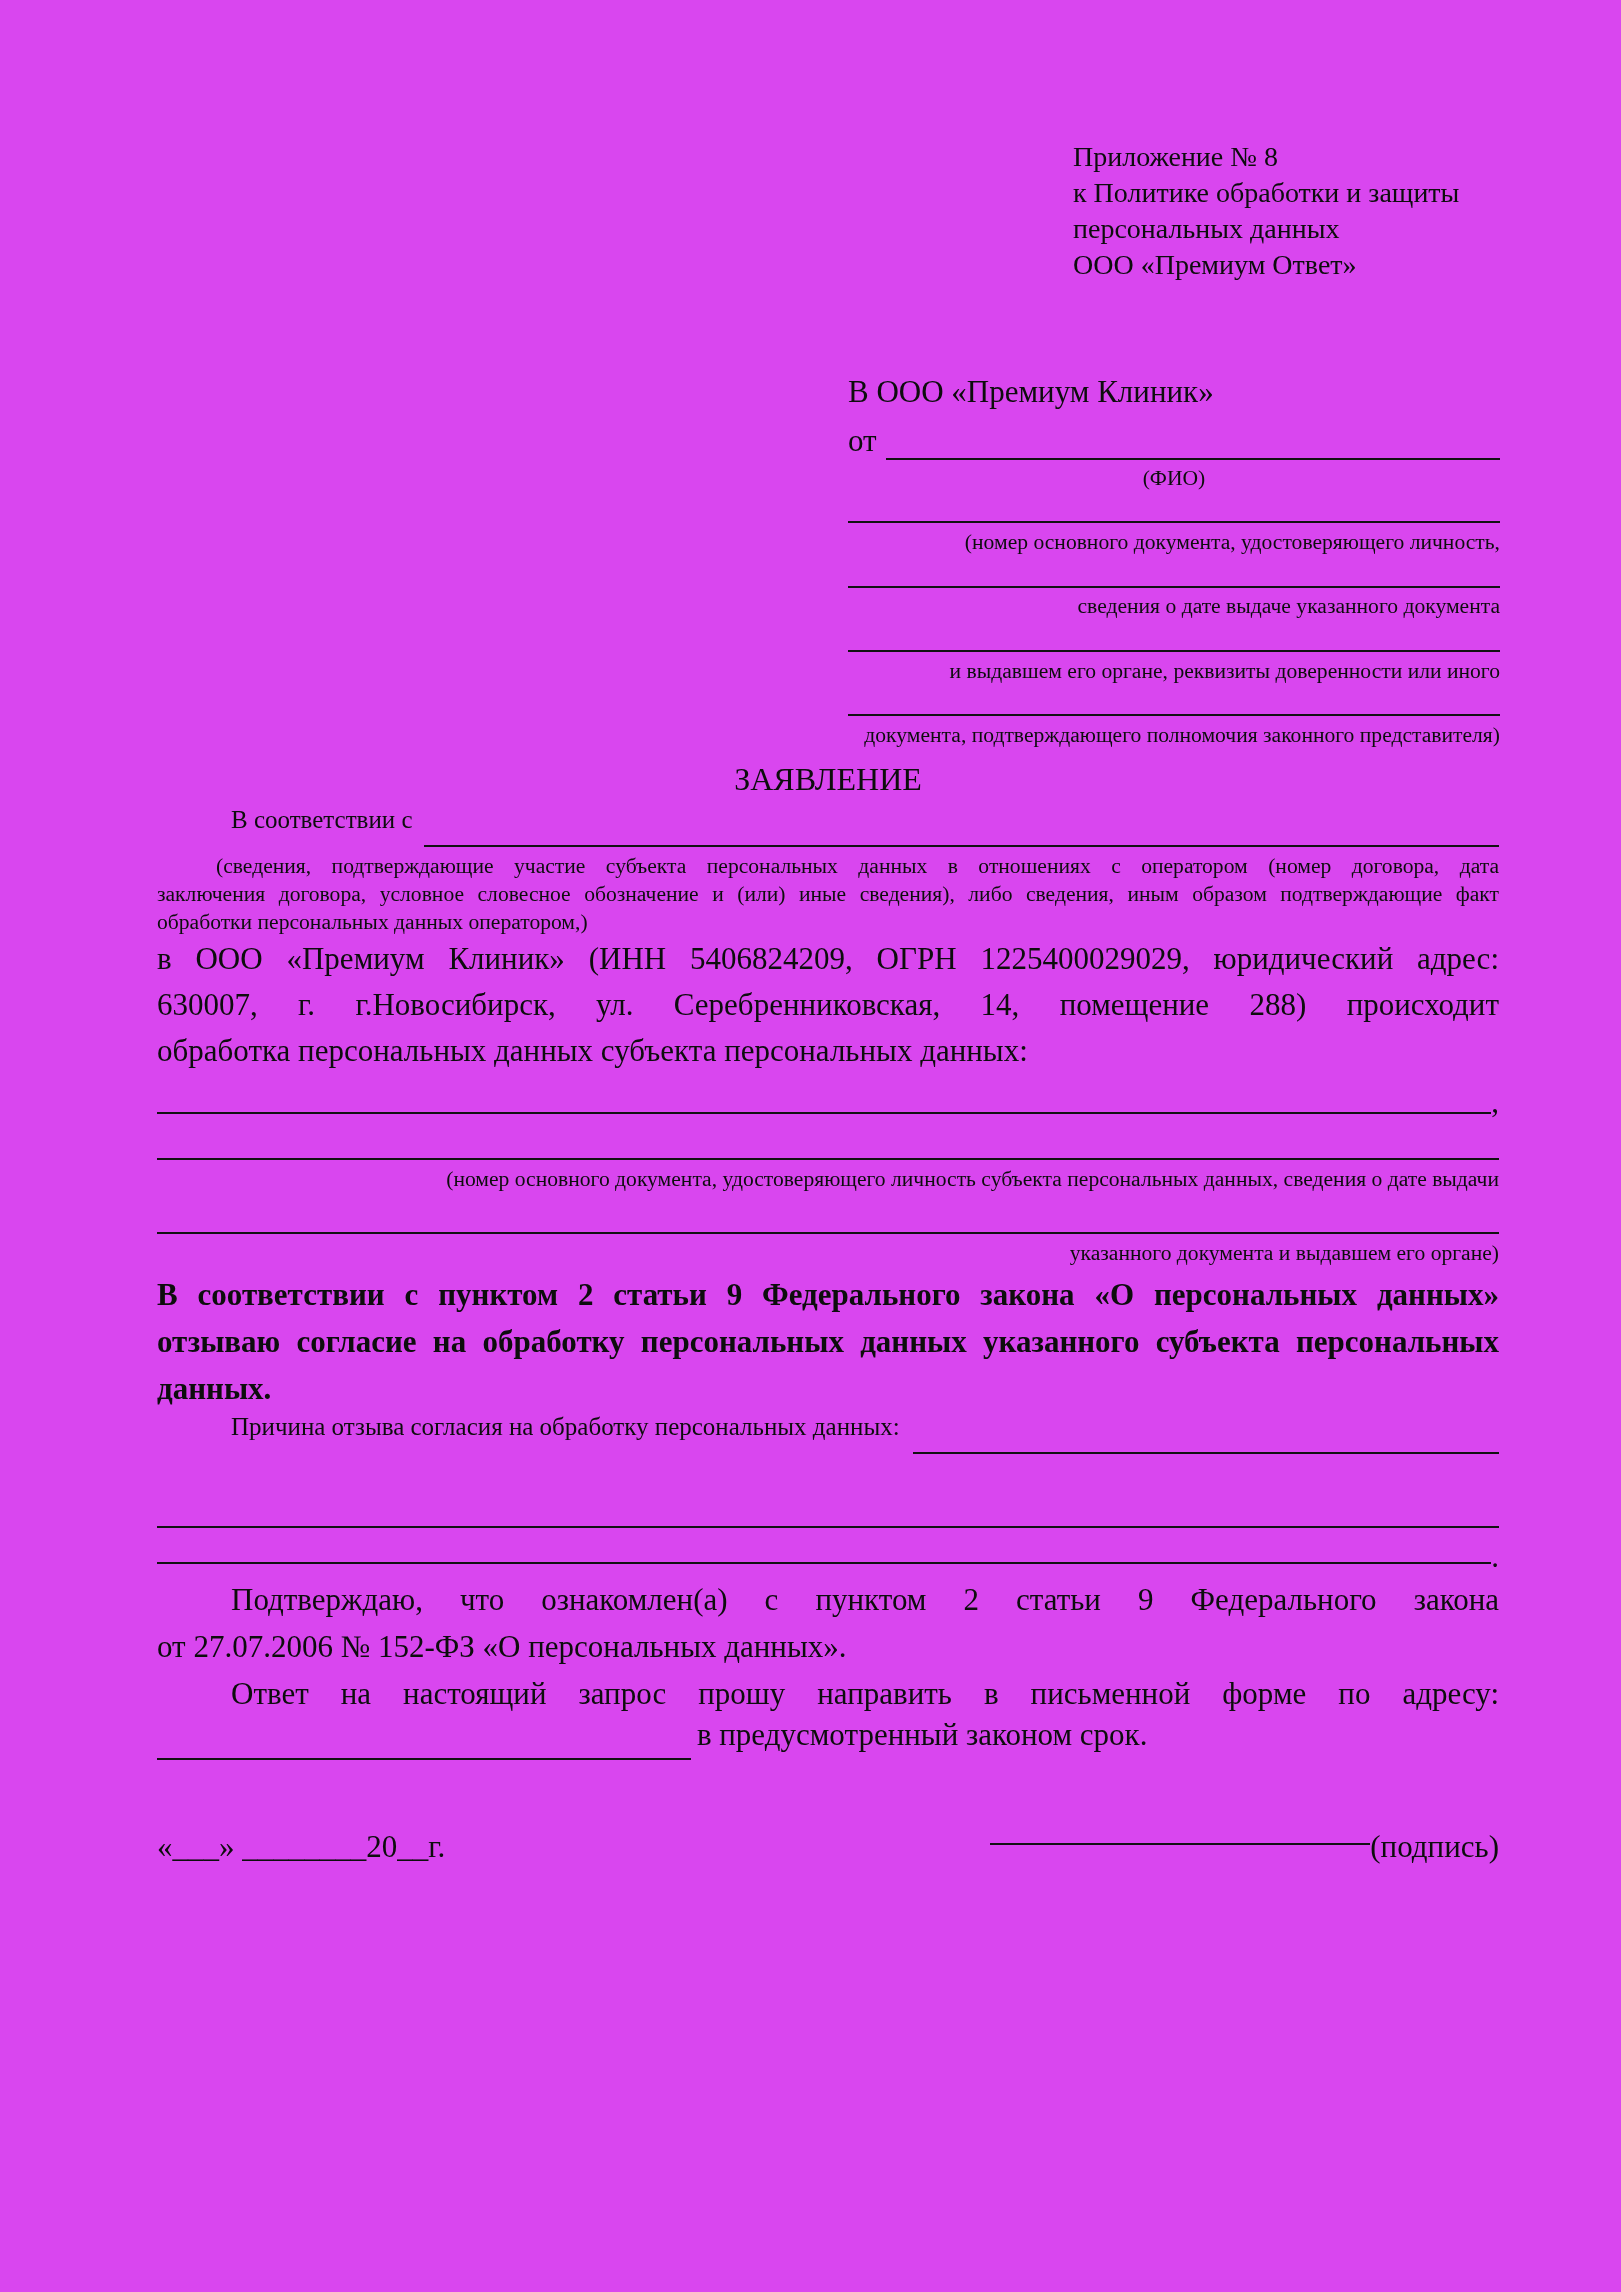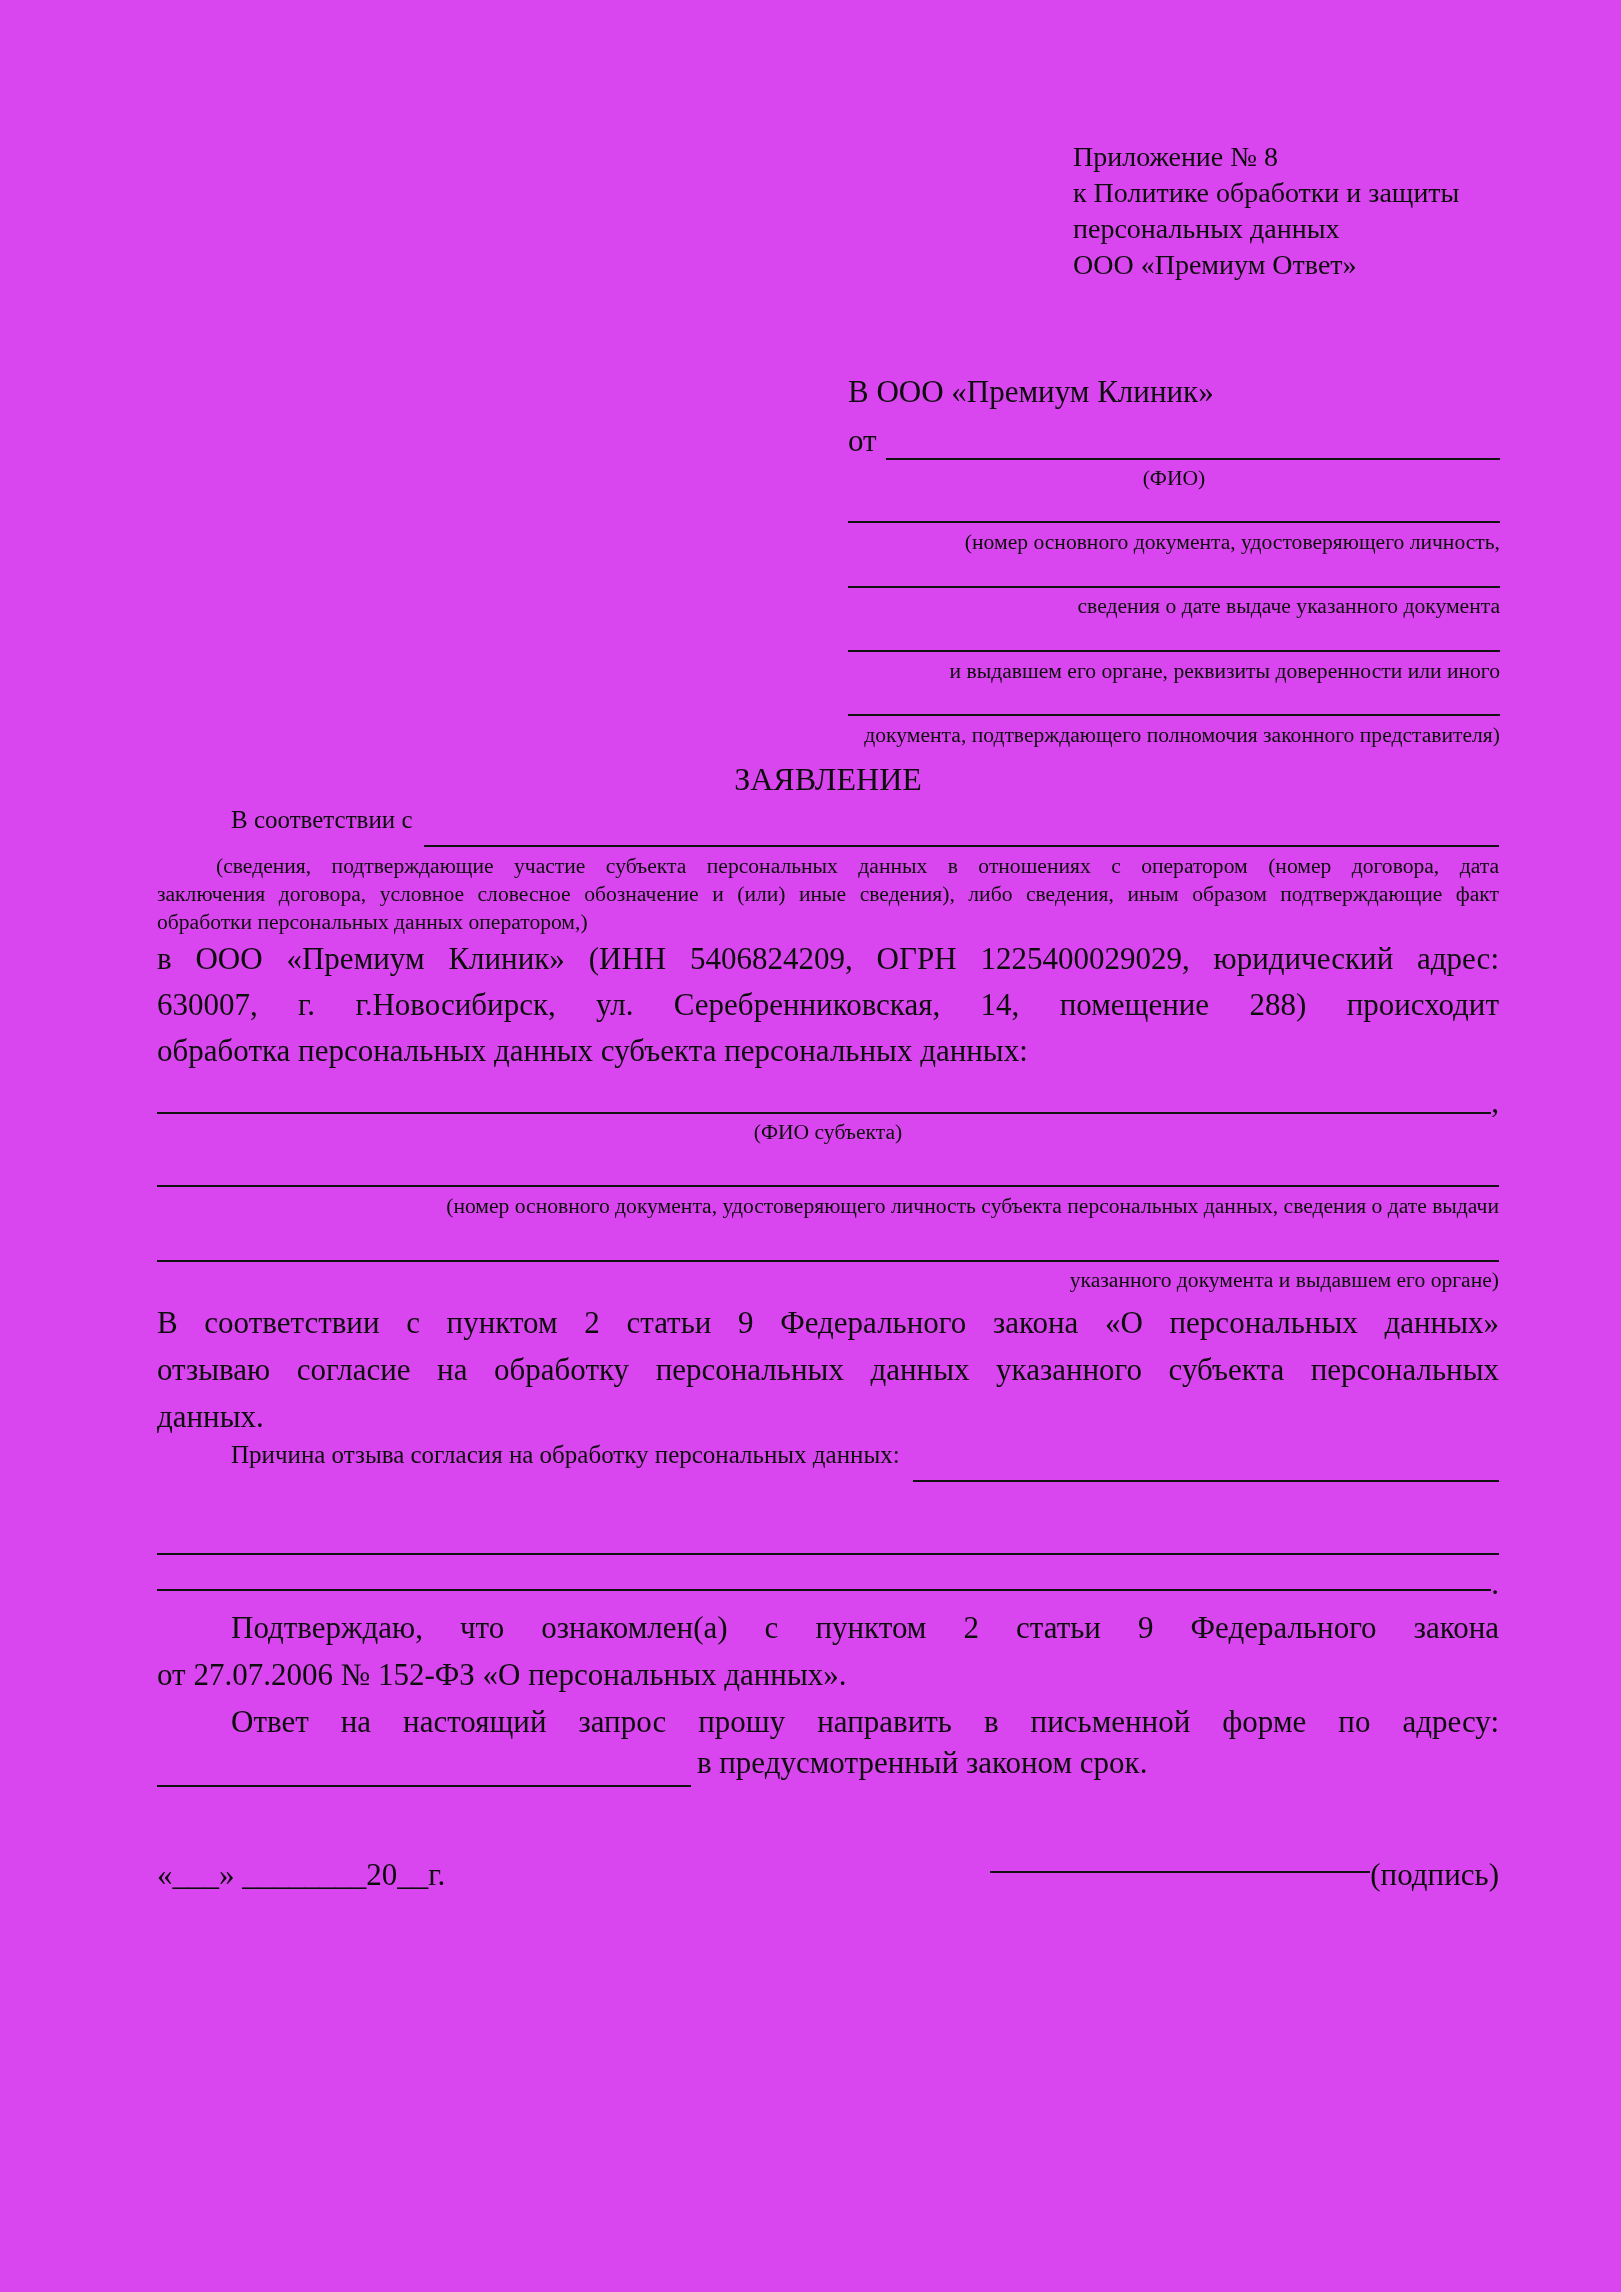--- a/index.html
+++ b/index.html
@@ -151,36 +151,35 @@
   <div class="bodyline">
     <div class="jl">в ООО «Премиум Клиник» (ИНН 5406824209, ОГРН 1225400029029, юридический адрес:</div>
     <div class="jl">630007, г. г.Новосибирск, ул. Серебренниковская, 14, помещение 288) происходит</div>
     <div>обработка персональных данных субъекта персональных данных:</div>
   </div>
 
   <div class="ruleline" style="margin-top:7.8px; height:37px;">
     <span class="fill"></span>
     <span class="suffix">,</span>
   </div>
-  <div class="cap">(ФИО субъекта)</div>
 
   <div class="gap40">
     <div class="field" style="margin-top:0;">
       <div class="rule"></div>
       <div class="cap">(номер основного документа, удостоверяющего личность субъекта персональных данных, сведения о дате выдачи</div>
     </div>
   </div>
   <div class="gap40">
     <div class="field" style="margin-top:0;">
       <div class="rule"></div>
       <div class="cap">указанного документа и выдавшем его органе)</div>
     </div>
   </div>
 
-  <div class="bodyline" style="margin-top:3.9px; line-height:47px;">
+  <div class="bodyline" style="margin-top:3.9px; line-height:47px;font-weight:bold;">
     <div class="jl">В соответствии с пунктом 2 статьи 9 Федерального закона «О персональных данных»</div>
     <div class="jl">отзываю согласие на обработку персональных данных указанного субъекта персональных</div>
     <div>данных.</div>
   </div>
 
   <div class="body-row reason-row">
     <span class="lbl">Причина отзыва согласия на обработку персональных данных:</span>
     <span class="fill"></span>
   </div>
 

